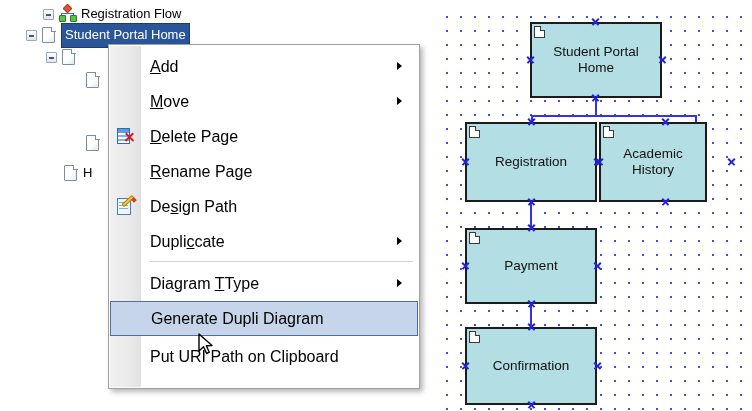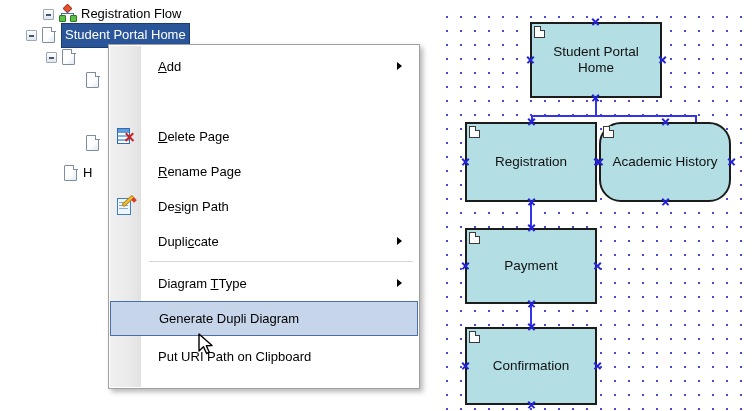--- a/index.html
+++ b/index.html
@@ -45,21 +45,21 @@
 
   
   #ctx-menu{position:absolute;left:108px;top:44px;width:312px;height:345px;
     background:#ffffff;border:1px solid #a0a0a0;box-sizing:border-box;
     box-shadow:3px 3px 5px rgba(0,0,0,0.28);}
   #ctx-gutter{position:absolute;left:1px;top:1px;width:30px;bottom:1px;
     background:linear-gradient(to right,#f0f0f0,#e9e9e9 70%,#e2e2e2);
     border-right:1px solid #e0e0e0;}
   .mi{position:absolute;left:1px;right:1px;height:35px;display:flex;align-items:center;}
   .mi .mi-icon{position:absolute;left:2px;top:0;width:28px;height:35px;display:flex;align-items:center;justify-content:center;}
-  .mi .mi-label{position:absolute;left:48px;font-size:13px;color:#000;line-height:35px;letter-spacing:0px;}
+  .mi .mi-label{position:absolute;left:40px;font-size:16px;color:#000;line-height:35px;letter-spacing:0px;}
   .mi .mi-label u{text-decoration:underline;}
   .mi .mi-arrow{position:absolute;right:16px;top:13px;width:0;height:0;
     border-left:5px solid #000;border-top:4px solid transparent;border-bottom:4px solid transparent;}
   .mi.sel{background:#c6d5ea;border:1px solid #4a6fa5;left:1px;right:1px;box-sizing:border-box;}
   .mi.sel .mi-label{line-height:33px;}
   .mi-sep{position:absolute;left:40px;right:6px;height:1px;background:#d6d6d6;}
 
   
   .ic-del{width:20px;height:20px;position:relative;}
   .ic-del .t{position:absolute;left:1px;top:1px;width:13px;height:16px;border:1px solid #2f6ab5;box-sizing:border-box;background:#fff;}
@@ -166,20 +166,24 @@
   </div>
 
   <div id="ctx-menu">
     <div id="ctx-gutter"></div>
 
     <div class="mi" style="top:4px;">
       <span class="mi-label"><u>A</u><span>dd</span></span>
       <span class="mi-arrow"></span>
     </div>
 
+    <div class="mi" style="top:39px;">
+      <span class="mi-label"><u>M</u><span>ove</span></span>
+      <span class="mi-arrow"></span>
+    </div>
 
     <div class="mi" style="top:74px;">
       <span class="mi-icon">
         <span class="ic-del">
             <span class="t"></span>
             <span class="hd"></span>
             <span class="r1"></span>
             <span class="r2"></span>
             <span class="x1"></span>
             <span class="x2"></span>
@@ -250,21 +254,21 @@
 
     <div class="node" style="left:33px;top:122px;width:132px;height:80px;">
       <span class="corner"></span>
       <span>Registration</span>
     </div>
     <div class="cp" style="left:95px;top:118px;"></div>
     <div class="cp" style="left:29px;top:158px;"></div>
     <div class="cp" style="left:161px;top:158px;"></div>
     <div class="cp" style="left:95px;top:198px;"></div>
 
-    <div class="node" style="left:167px;top:122px;width:132px;height:80px;border-radius:22px;">
+    <div class="node" style="left:167px;top:122px;width:108px;height:80px;">
       <span class="corner"></span>
       <span>Academic History</span>
     </div>
     <div class="cp" style="left:229px;top:118px;"></div>
     <div class="cp" style="left:163px;top:158px;"></div>
     <div class="cp" style="left:295px;top:158px;"></div>
     <div class="cp" style="left:229px;top:198px;"></div>
 
     <div class="node" style="left:33px;top:228px;width:132px;height:76px;">
       <span class="corner"></span>

